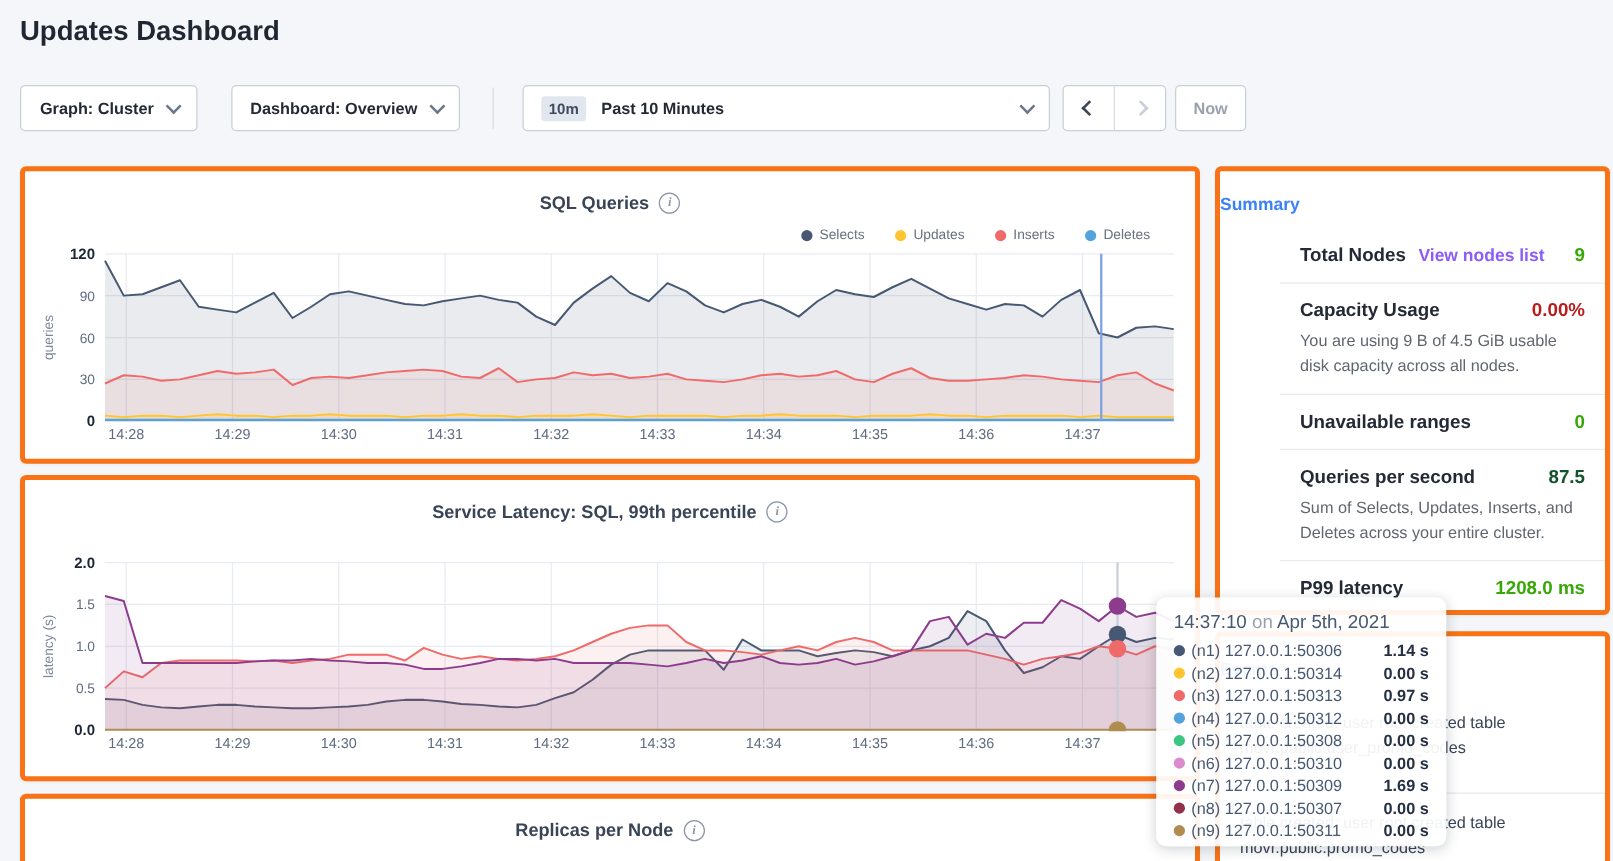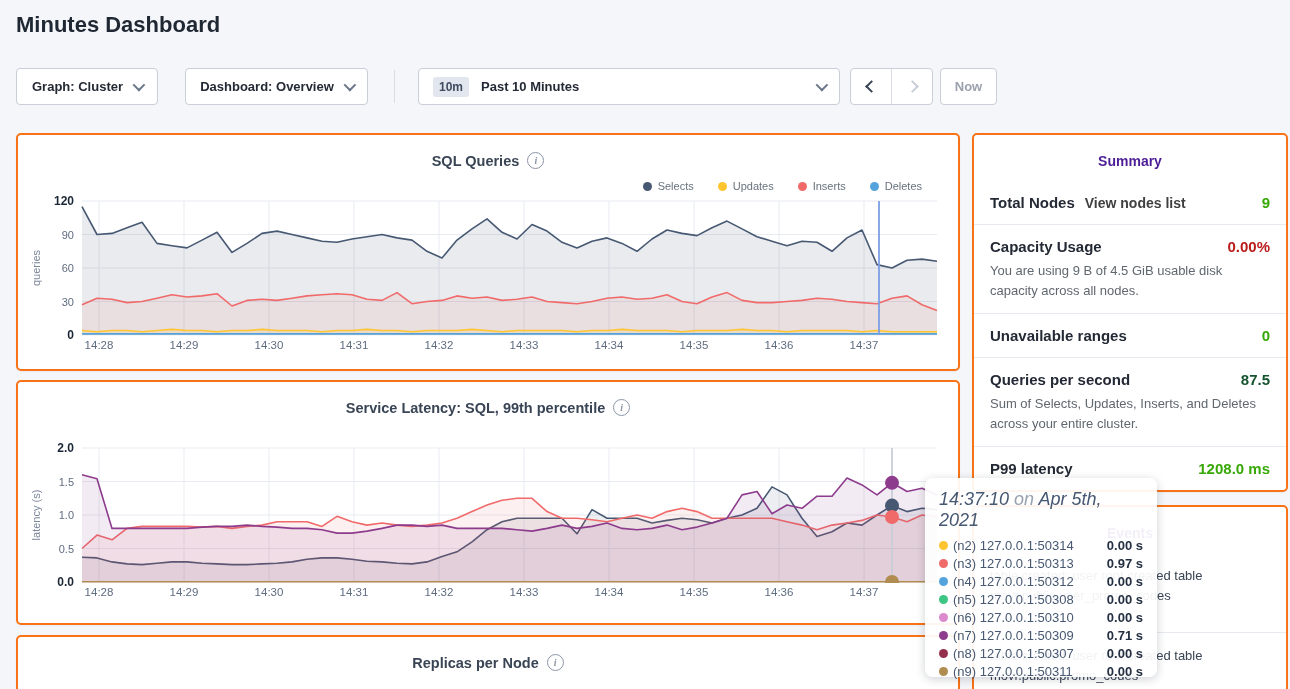--- a/index.html
+++ b/index.html
@@ -16,57 +16,57 @@
   .timesel .chev{margin-left:auto;}
   .arrowgrp{position:absolute;left:850px;top:68px;height:37px;box-sizing:border-box;background:#fff;border:1px solid #c9ced8;border-radius:4px;display:flex;}
   .arrowbtn{width:40px;display:flex;align-items:center;justify-content:center;cursor:pointer;}
   .arrowbtn+.arrowbtn{border-left:1px solid #d9dde3;}
   .nowbtn{left:940px;width:57px;justify-content:center;color:#9aa1ad;cursor:default;}
   .chev{display:inline-block;width:7px;height:7px;border-right:2px solid #6b7689;border-bottom:2px solid #6b7689;}
   .chev.down{transform:rotate(45deg) translateY(-2px);}
   .chev.left{transform:rotate(135deg);border-color:#394455;border-width:2.5px;}
   .chev.right{transform:rotate(315deg);border-color:#c9ced8;border-width:2.5px;}
   
-  .card{position:absolute;background:#fff;border:2px solid #f97316;border-radius:5px;box-shadow:0 1px 2px rgba(50,60,80,.05);box-sizing:border-box;}
+  .card{position:absolute;background:#fff;border:4px solid #f97316;border-radius:5px;box-shadow:0 1px 2px rgba(50,60,80,.05);box-sizing:border-box;}
   #sql-card{left:16px;top:133px;width:944px;height:238px;}
   #latency-card{left:16px;top:380px;width:944px;height:245px;}
   #replicas-card{left:16px;top:635px;width:944px;height:120px;}
   #summary-card{left:972px;top:133px;width:316px;height:359px;}
   #events-card{left:972px;top:505px;width:316px;height:300px;}
   .chart-title{display:flex;align-items:center;justify-content:center;gap:8px;padding-top:17px;font-size:14.5px;font-weight:bold;color:#394455;}
   .info-icon{display:inline-grid;place-items:center;width:15px;height:15px;border:1.5px solid #8b95a7;border-radius:50%;color:#8b95a7;font-size:10px;font-weight:bold;font-family:"Liberation Serif",serif;font-style:italic;cursor:pointer;}
   .legend{position:absolute;top:45px;right:36px;display:flex;gap:24px;}
   .legend-item{display:flex;align-items:center;gap:6px;font-size:11px;color:#67727e;cursor:pointer;}
   .legend-dot{width:9px;height:9px;border-radius:50%;}
   .chart-svg{position:absolute;left:0;top:0;}
   
-  .panel-title{text-align:center;font-size:14px;font-weight:bold;color:#4c1d95;padding:18px 0 12px;}
-  .srow{padding:13px 16px;border-top:1px solid #e6e9ee;}
+  .panel-title{text-align:left;font-size:14px;font-weight:bold;color:#3b82f6;padding:18px 0 12px;}
+  .srow{padding:13px 16px;border-top:1px solid #e6e9ee;margin-left:48px;}
   .srow:first-of-type{border-top:none;}
   .srow-main{display:flex;align-items:baseline;font-size:15px;font-weight:bold;color:#242a35;}
   .srow-link{margin-left:10px;font-size:14px;cursor:pointer;}
   .srow-value{margin-left:auto;}
   .srow-desc{margin-top:6px;font-size:13px;font-weight:normal;color:#60676f;line-height:1.5;}
   
   .erow{padding:13px 16px 17px;border-top:1px solid #e6e9ee;font-size:13px;color:#394455;line-height:20px;}
   .erow:first-of-type{border-top:none;padding-bottom:26px;}
   
   #tooltip{position:absolute;left:925px;top:478px;width:232px;height:199px;box-sizing:border-box;background:rgba(255,255,255,.93);border-radius:8px;box-shadow:0 2px 10px rgba(30,40,60,.22);padding:11px 14px;z-index:30;}
-  .tt-head{font-size:18px;color:#475872;margin-bottom:5px;font-style:italic;}
+  .tt-head{font-size:15px;color:#475872;margin-bottom:5px;}
   .tt-head .on{color:#98a1af;}
   .tt-row{display:grid;grid-template-columns:14px 1fr auto;align-items:center;height:18px;font-size:13px;color:#475872;}
   .tt-dot{width:9px;height:9px;border-radius:50%;}
   .tt-val{font-weight:bold;color:#242f42;}
 </style>
 </head>
 <body>
 
 <div id="app">
 
-  <div class="page-title">Minutes Dashboard</div>
+  <div class="page-title">Updates Dashboard</div>
 
   <div class="ctl dd1">
     <span>Graph: Cluster</span>
     <span class="chev down"></span>
   </div>
 
   <div class="ctl dd2">
     <span>Dashboard: Overview</span>
     <span class="chev down"></span>
   </div>
@@ -226,21 +226,21 @@
       <span class="info-icon">i</span>
     </div>
   </div>
 
   <div class="card" id="summary-card">
     <div class="panel-title">Summary</div>
     <div>
         <div class="srow">
           <div class="srow-main">
             <span>Total Nodes</span>
-            <span class="srow-link" style="color:#404040">View nodes list</span>
+            <span class="srow-link" style="color:#8b5cf6">View nodes list</span>
             <span class="srow-value" style="color:#37A806">9</span>
           </div>
         </div>
         <div class="srow">
           <div class="srow-main">
             <span>Capacity Usage</span>
             <span class="srow-value" style="color:#b91c1c">0.00%</span>
           </div>
           <div class="srow-desc">You are using 9 B of 4.5 GiB usable disk capacity across all nodes.</div>
         </div>
@@ -275,20 +275,25 @@
   </div>
 
   <div id="tooltip">
     <div class="tt-head">
       <span>14:37:10</span>
       <span class="on">on</span>
       <span>Apr 5th, 2021</span>
     </div>
     <div>
         <div class="tt-row">
+          <span class="tt-dot" style="background:#475872"></span>
+          <span>(n1) 127.0.0.1:50306</span>
+          <span class="tt-val">1.14 s</span>
+        </div>
+        <div class="tt-row">
           <span class="tt-dot" style="background:#FFC531"></span>
           <span>(n2) 127.0.0.1:50314</span>
           <span class="tt-val">0.00 s</span>
         </div>
         <div class="tt-row">
           <span class="tt-dot" style="background:#F06A6A"></span>
           <span>(n3) 127.0.0.1:50313</span>
           <span class="tt-val">0.97 s</span>
         </div>
         <div class="tt-row">
@@ -302,21 +307,21 @@
           <span class="tt-val">0.00 s</span>
         </div>
         <div class="tt-row">
           <span class="tt-dot" style="background:#DC8ACD"></span>
           <span>(n6) 127.0.0.1:50310</span>
           <span class="tt-val">0.00 s</span>
         </div>
         <div class="tt-row">
           <span class="tt-dot" style="background:#8D3C8D"></span>
           <span>(n7) 127.0.0.1:50309</span>
-          <span class="tt-val">0.71 s</span>
+          <span class="tt-val">1.69 s</span>
         </div>
         <div class="tt-row">
           <span class="tt-dot" style="background:#93304C"></span>
           <span>(n8) 127.0.0.1:50307</span>
           <span class="tt-val">0.00 s</span>
         </div>
         <div class="tt-row">
           <span class="tt-dot" style="background:#B08C50"></span>
           <span>(n9) 127.0.0.1:50311</span>
           <span class="tt-val">0.00 s</span>

